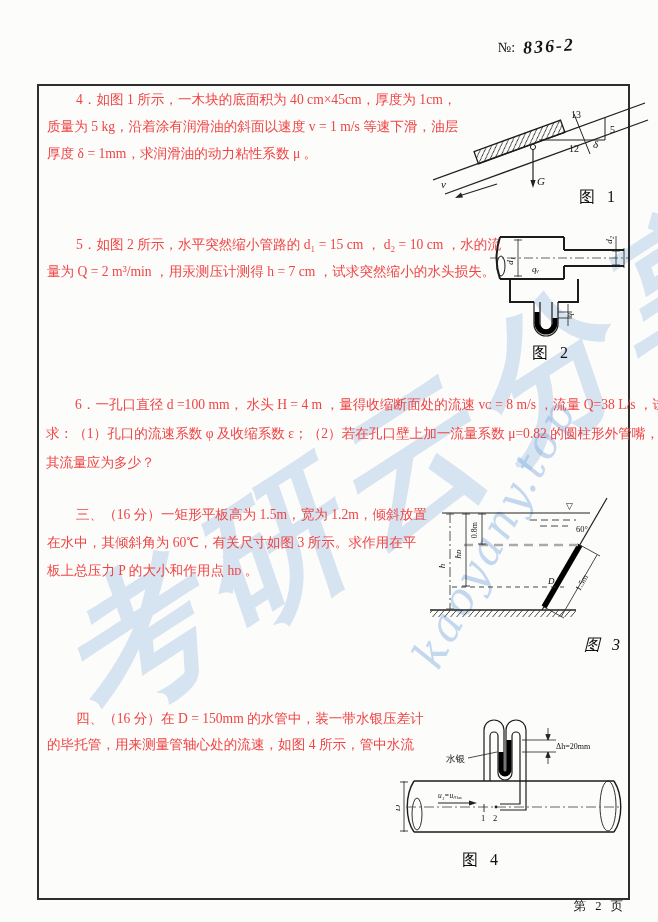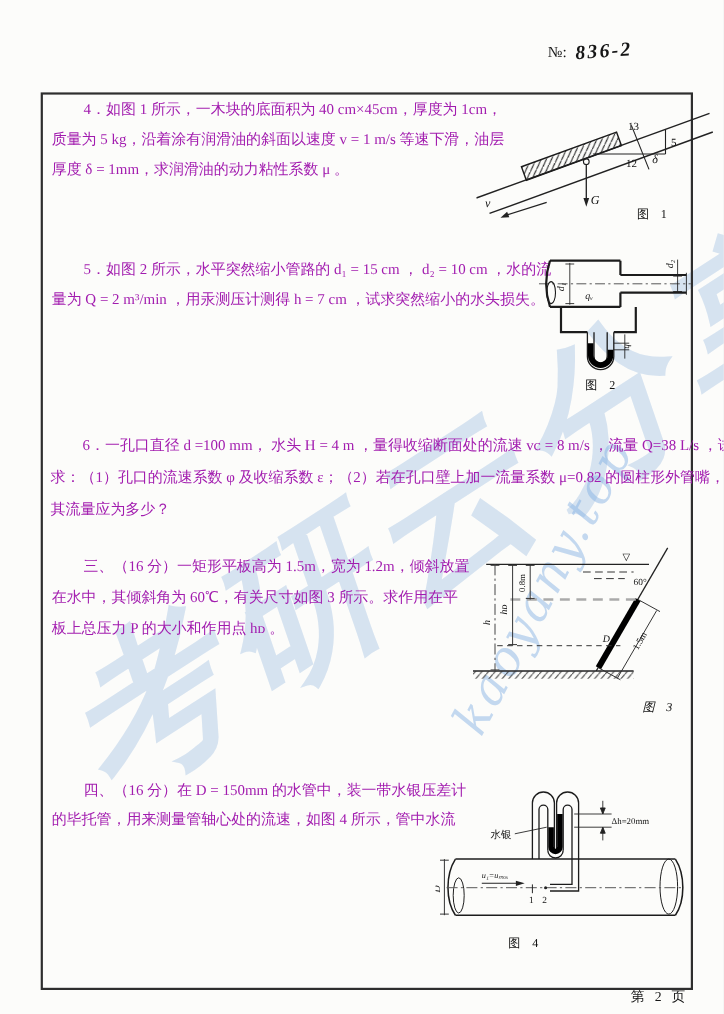--- a/index.html
+++ b/index.html
@@ -16,36 +16,36 @@
   
   .docno{position:absolute;z-index:2;top:36px;left:498px;display:flex;align-items:baseline;gap:8px;}
   .docno .lbl{font-size:14px;}
   .docno .val{font-size:18px;font-weight:bold;font-style:italic;letter-spacing:2px;
               transform:rotate(-4deg);}
   
   .frame{position:absolute;z-index:1;left:37px;top:84px;width:589px;height:812px;
          border:2px solid #2e2e2e;background:transparent;}
   
   .prob{position:absolute;z-index:2;}
-  .tline{white-space:nowrap;font-size:13.6px;color:#a21caf;}
+  .tline{white-space:nowrap;font-size:13.6px;color:#ef4444;}
   .lh27 .tline{line-height:27px;} .lh26 .tline{line-height:26px;}
   .lh29 .tline{line-height:29px;} .lh28 .tline{line-height:28px;}
   .indent{padding-left:29px;}
   #p4{left:47px;top:86px;width:402px;}
   #p5{left:47px;top:231px;width:452px;}
   #p6{left:46px;top:390px;width:578px;}
   #s3{left:47px;top:501px;width:402px;}
   #s4{left:47px;top:706px;width:402px;}
   
   .fig{position:absolute;z-index:2;}
   #fig1{left:433px;top:84px;width:218px;height:128px;}
   #fig2{left:488px;top:224px;width:142px;height:140px;}
   #fig3{left:424px;top:494px;width:232px;height:165px;}
   #fig4{left:396px;top:700px;width:236px;height:168px;text-align:center;}
-  .figcap{position:absolute;font-size:11px;letter-spacing:4px;color:#111;}
+  .figcap{position:absolute;font-size:16px;letter-spacing:4px;color:#111;}
   #fig1 .figcap{left:146px;top:103px;}
   #fig2 .figcap{left:44px;top:119px;}
   #fig3 .figcap{left:160px;top:141px;font-style:italic;}
   #fig4 .figcap{left:66px;top:150px;}
   svg{display:block;}
   svg text{font-family:"Liberation Serif", serif;fill:#111;}
   .it{font-style:italic;}
   
   .footer{position:absolute;z-index:2;left:37px;top:898px;width:589px;text-align:right;
           font-size:12.5px;letter-spacing:3px;}

